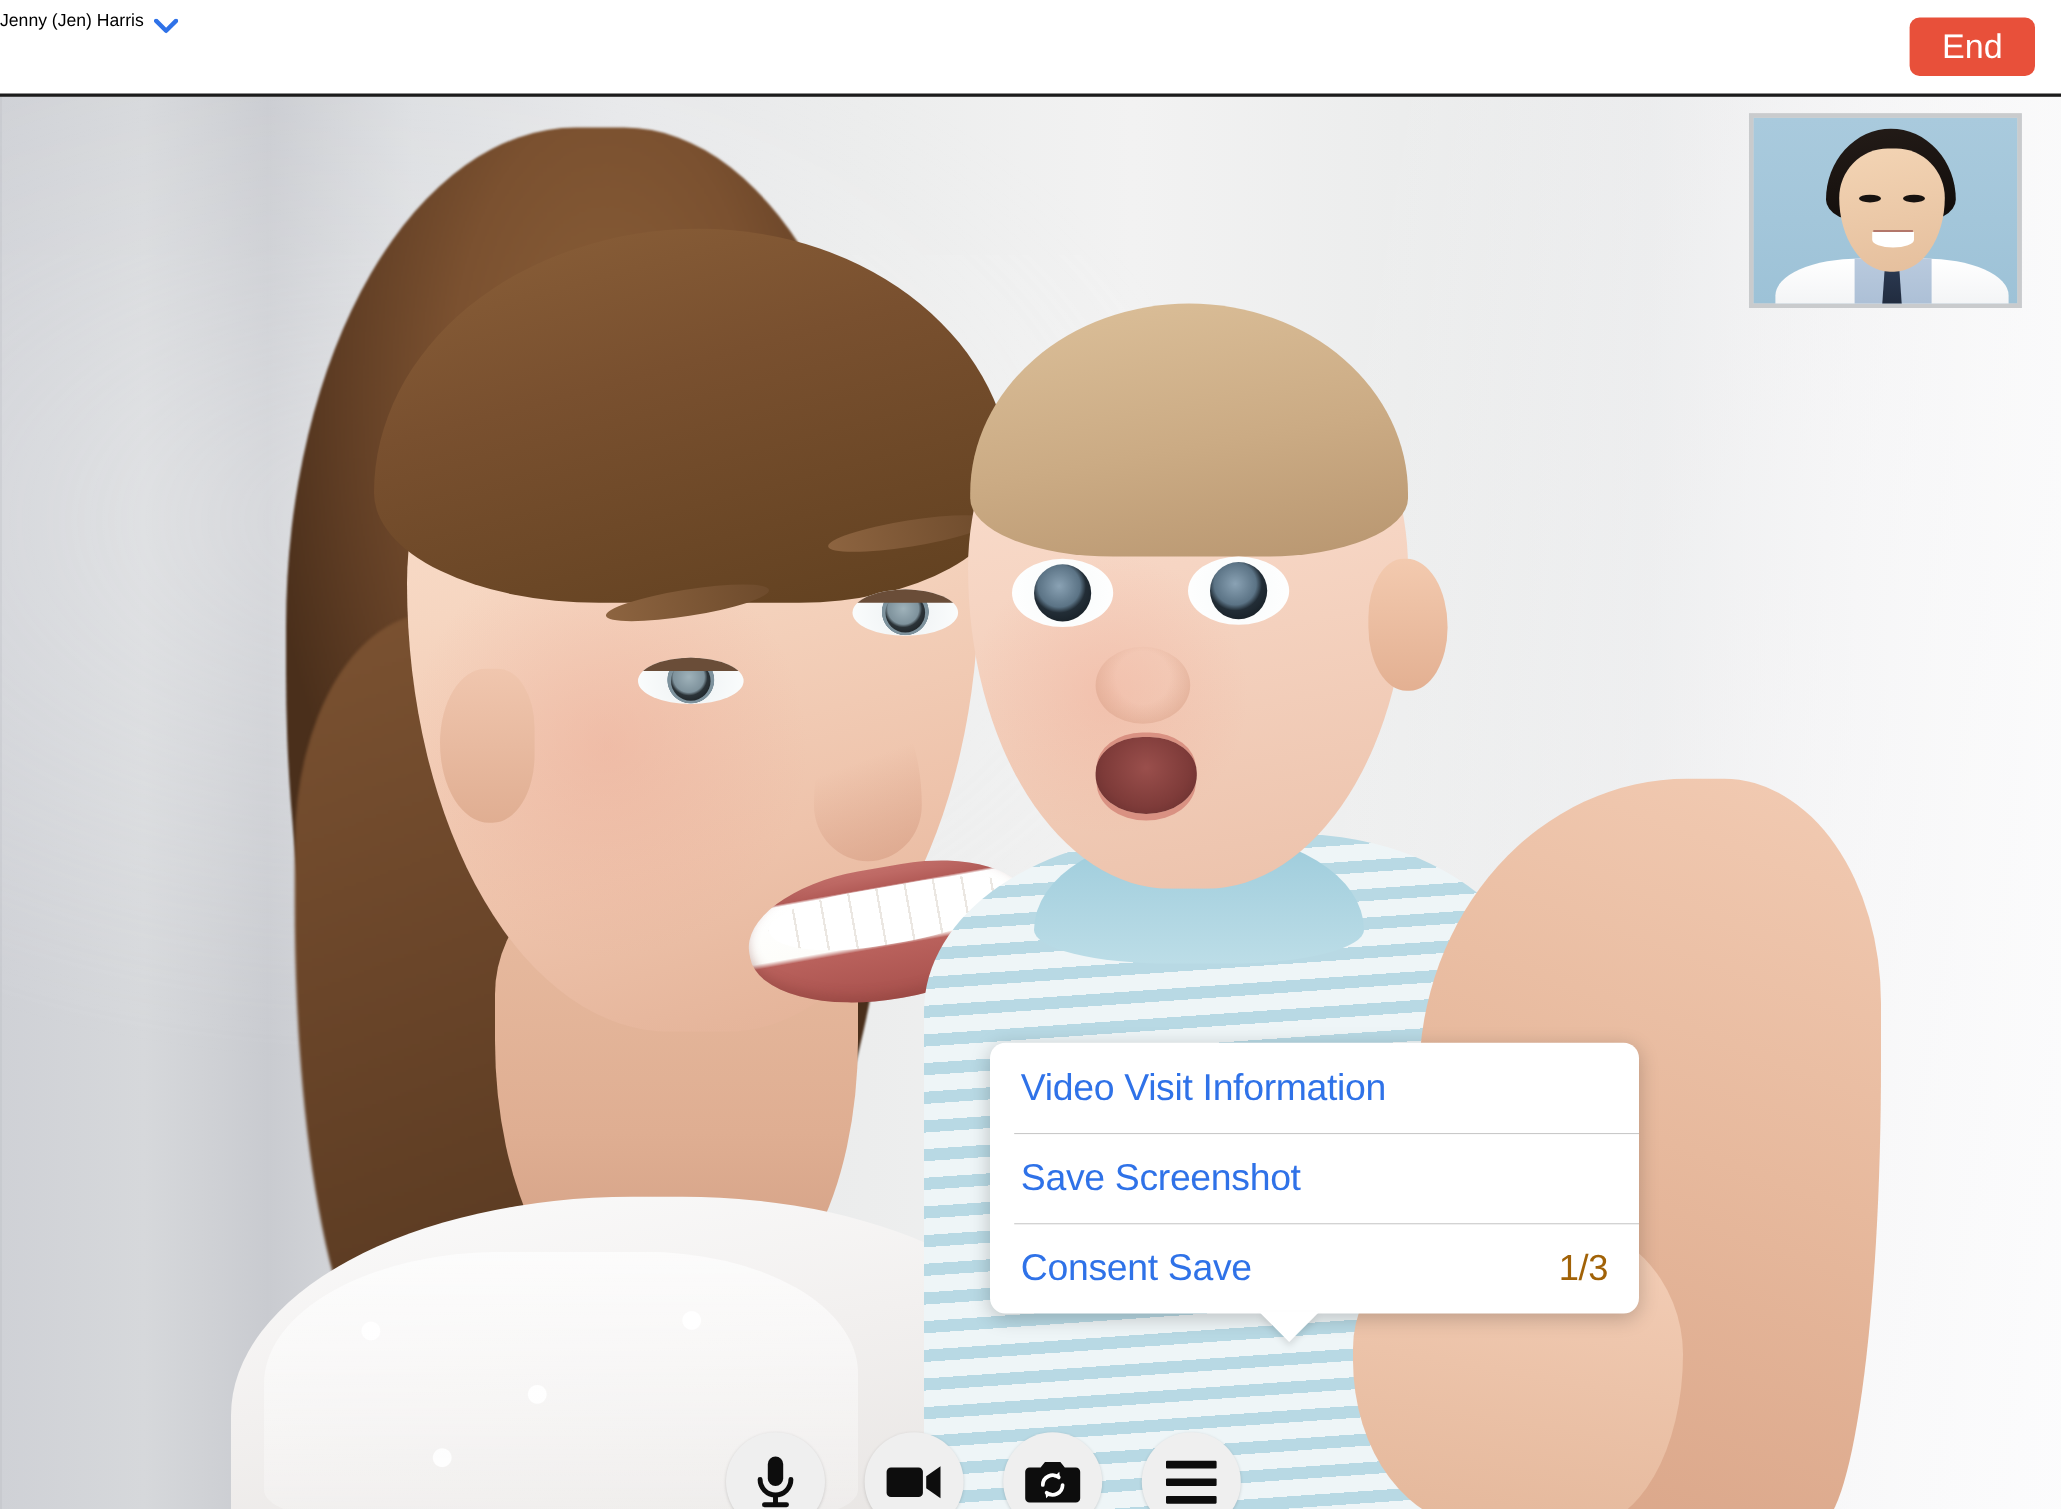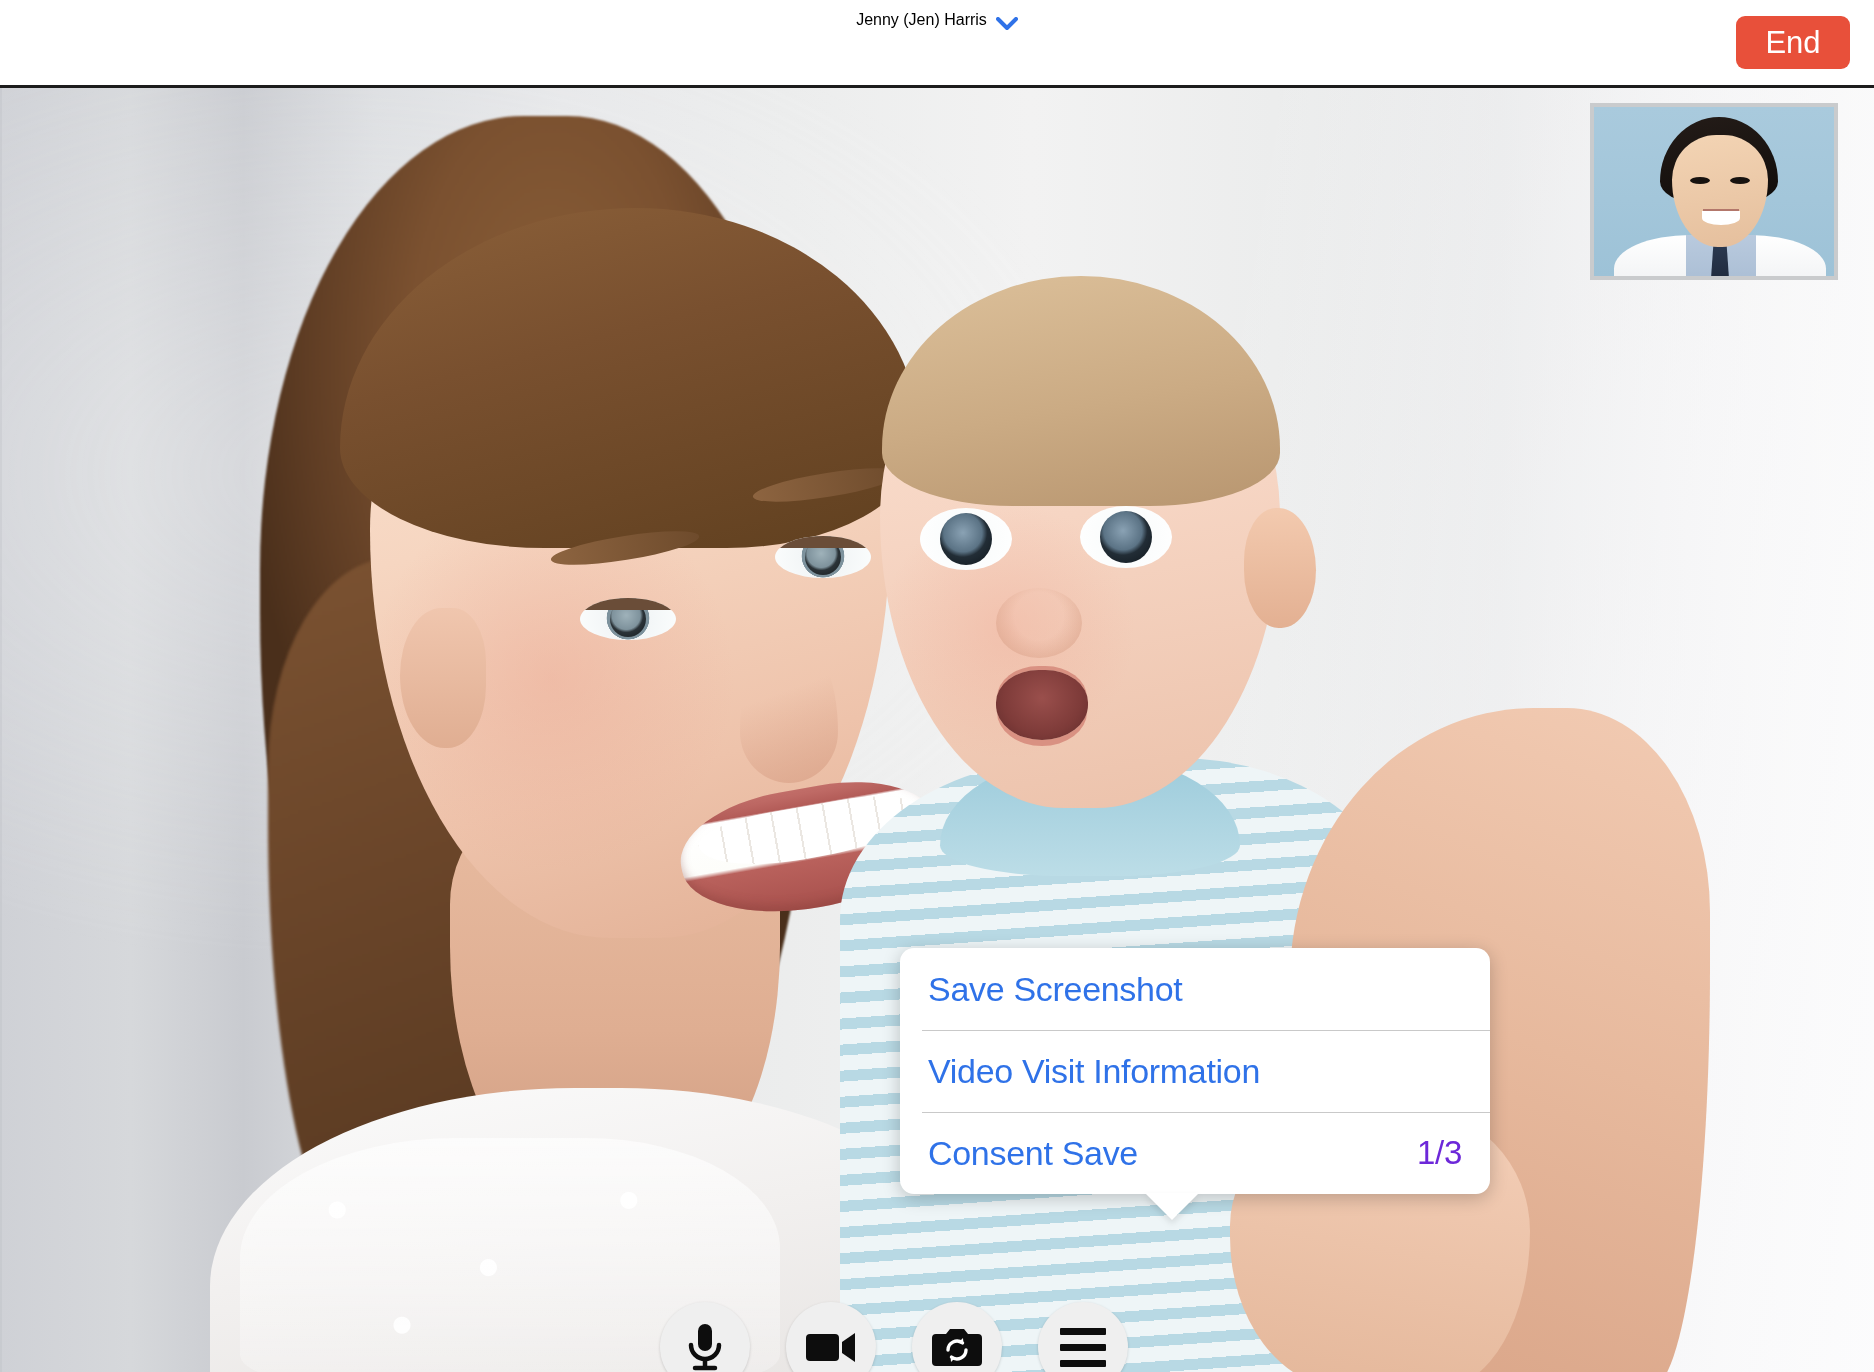--- a/index.html
+++ b/index.html
@@ -15,21 +15,21 @@
     position: absolute;
     left: 0; top: 0;
     width: 1874px; height: 88px;
     background: #ffffff;
     border-bottom: 3px solid #1c1c1c;
     z-index: 40;
   }
   #patient-block {
     position: absolute;
     left: 0; right: 0; top: 8px;
-    text-align: center;
+    text-align: left;
     line-height: 1;
   }
   #patient-name-row {
     display: inline-flex;
     align-items: center;
     gap: 9px;
     justify-content: center;
   }
   #chevron-down-icon { display: inline-block; line-height: 0; padding-top: 9px; }
   #patient-demo {
@@ -273,21 +273,21 @@
   }
   .menu-label {
     font-size: 34px;
     color: #2f72e8;
     letter-spacing: -0.3px;
     white-space: nowrap;
   }
   .menu-badge {
     margin-left: auto;
     font-size: 33px;
-    color: #6d28d9;
+    color: #a16207;
     letter-spacing: -0.3px;
   }
   #menu-tail {
     position: absolute;
     left: 245px;
     bottom: -26px;
     width: 0; height: 0;
     border-left: 27px solid transparent;
     border-right: 27px solid transparent;
     border-top: 27px solid #ffffff;
@@ -382,25 +382,25 @@
       <div class="d-hair"></div>
       <div class="d-face"></div>
       <div class="d-eye" id="d-eye-l"></div>
       <div class="d-eye" id="d-eye-r"></div>
       <div class="d-smile"></div>
     </div>
   </div>
 
   <div id="action-menu">
     <div class="menu-item">
-      <span class="menu-label">Save Screenshot</span>
+      <span class="menu-label">Video Visit Information</span>
       <span class="menu-badge"></span>
     </div>
     <div class="menu-item">
-      <span class="menu-label">Video Visit Information</span>
+      <span class="menu-label">Save Screenshot</span>
       <span class="menu-badge"></span>
     </div>
     <div class="menu-item">
       <span class="menu-label">Consent Save</span>
       <span class="menu-badge">1/3</span>
     </div>
     <div id="menu-tail"></div>
   </div>
 
   <div id="call-controls">

